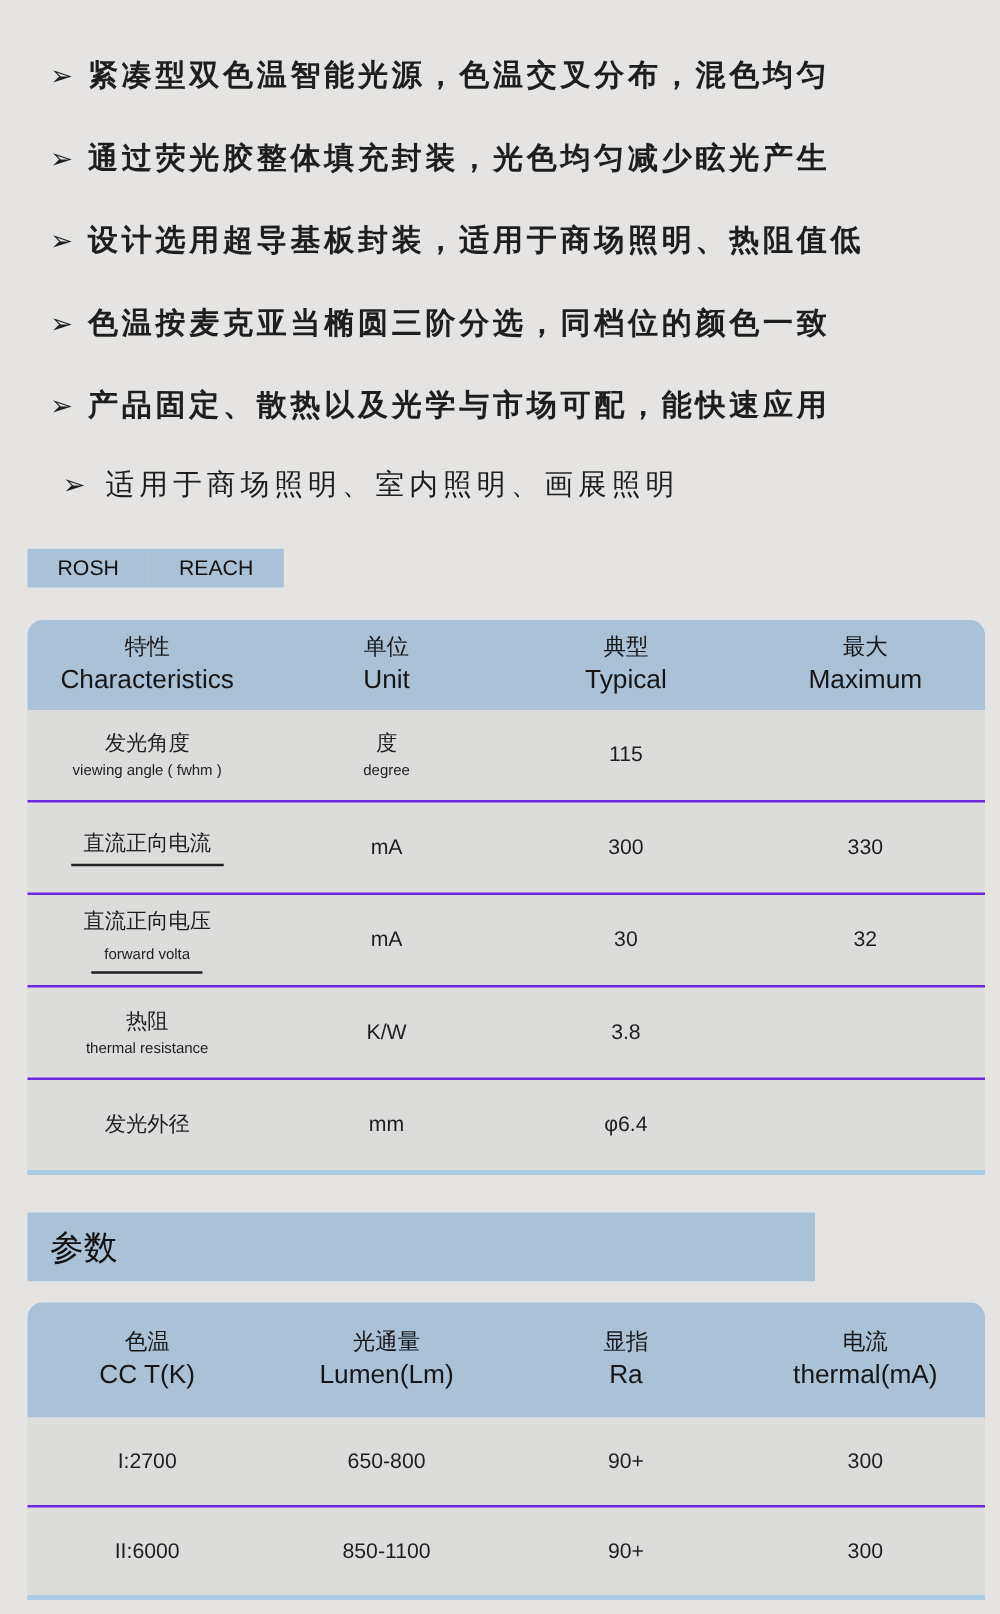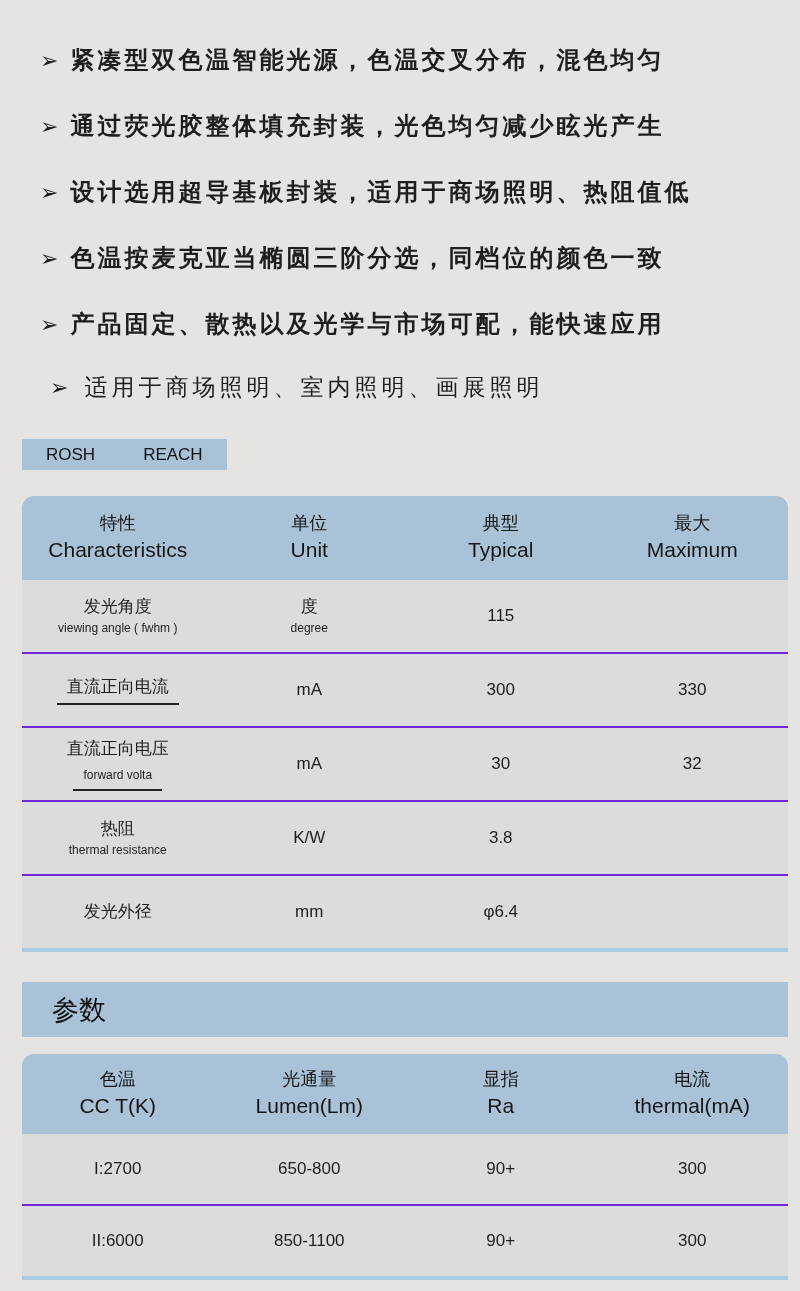--- a/index.html
+++ b/index.html
@@ -32,46 +32,46 @@
     display:flex;align-items:center;justify-content:center;
     padding:0 24px;box-sizing:border-box;
     font-size:17px;color:#121212;
   }
   
   .table{width:766px;margin-left:22px;}
   .spec-table{margin-top:26px;}
   .thead{
     background:#a9c2d8;border-radius:12px 12px 0 0;
     display:grid;grid-template-columns:repeat(4,1fr);
-    height:84px;align-items:center;
+    height:72px;align-items:center;
   }
   .th{text-align:center;line-height:1.32;color:#161616;}
   .th .zh{font-size:18px;}
   .th .en{font-size:21px;}
   .tbody{background:#dcdcdb;border-bottom:4px solid #a9cbe3;}
   .row{
     display:grid;grid-template-columns:repeat(4,1fr);
     min-height:72px;align-items:center;
   }
   .row + .row{border-top:2px solid #6d28d9;}
   .cell{text-align:center;font-size:17px;line-height:1.45;color:#1e1e1e;}
   .cell .sub{font-size:12px;}
   .cell .sub:empty{display:none;}
   .underlined{
     display:inline-block;border-bottom:2px solid #222;
     padding:0 10px 4px;
   }
   
   .section-bar{
-    width:766px;height:55px;background:#a9c2d8;
+    width:630px;height:55px;background:#a9c2d8;
     margin:30px 0 17px 22px;box-sizing:border-box;
-    display:flex;align-items:center;padding-left:30px;
+    display:flex;align-items:center;padding-left:18px;
     font-size:27px;color:#101010;
   }
-  .params-table .thead{height:80px;}
+  .params-table .thead{height:92px;}
   .params-table .row{min-height:70px;}
 </style>
 </head>
 <body>
 
 <ul class="features">
   <li class="feature">
       <span class="arrow">➢</span>
       <span>紧凑型双色温智能光源，色温交叉分布，混色均匀</span>
     </li>

